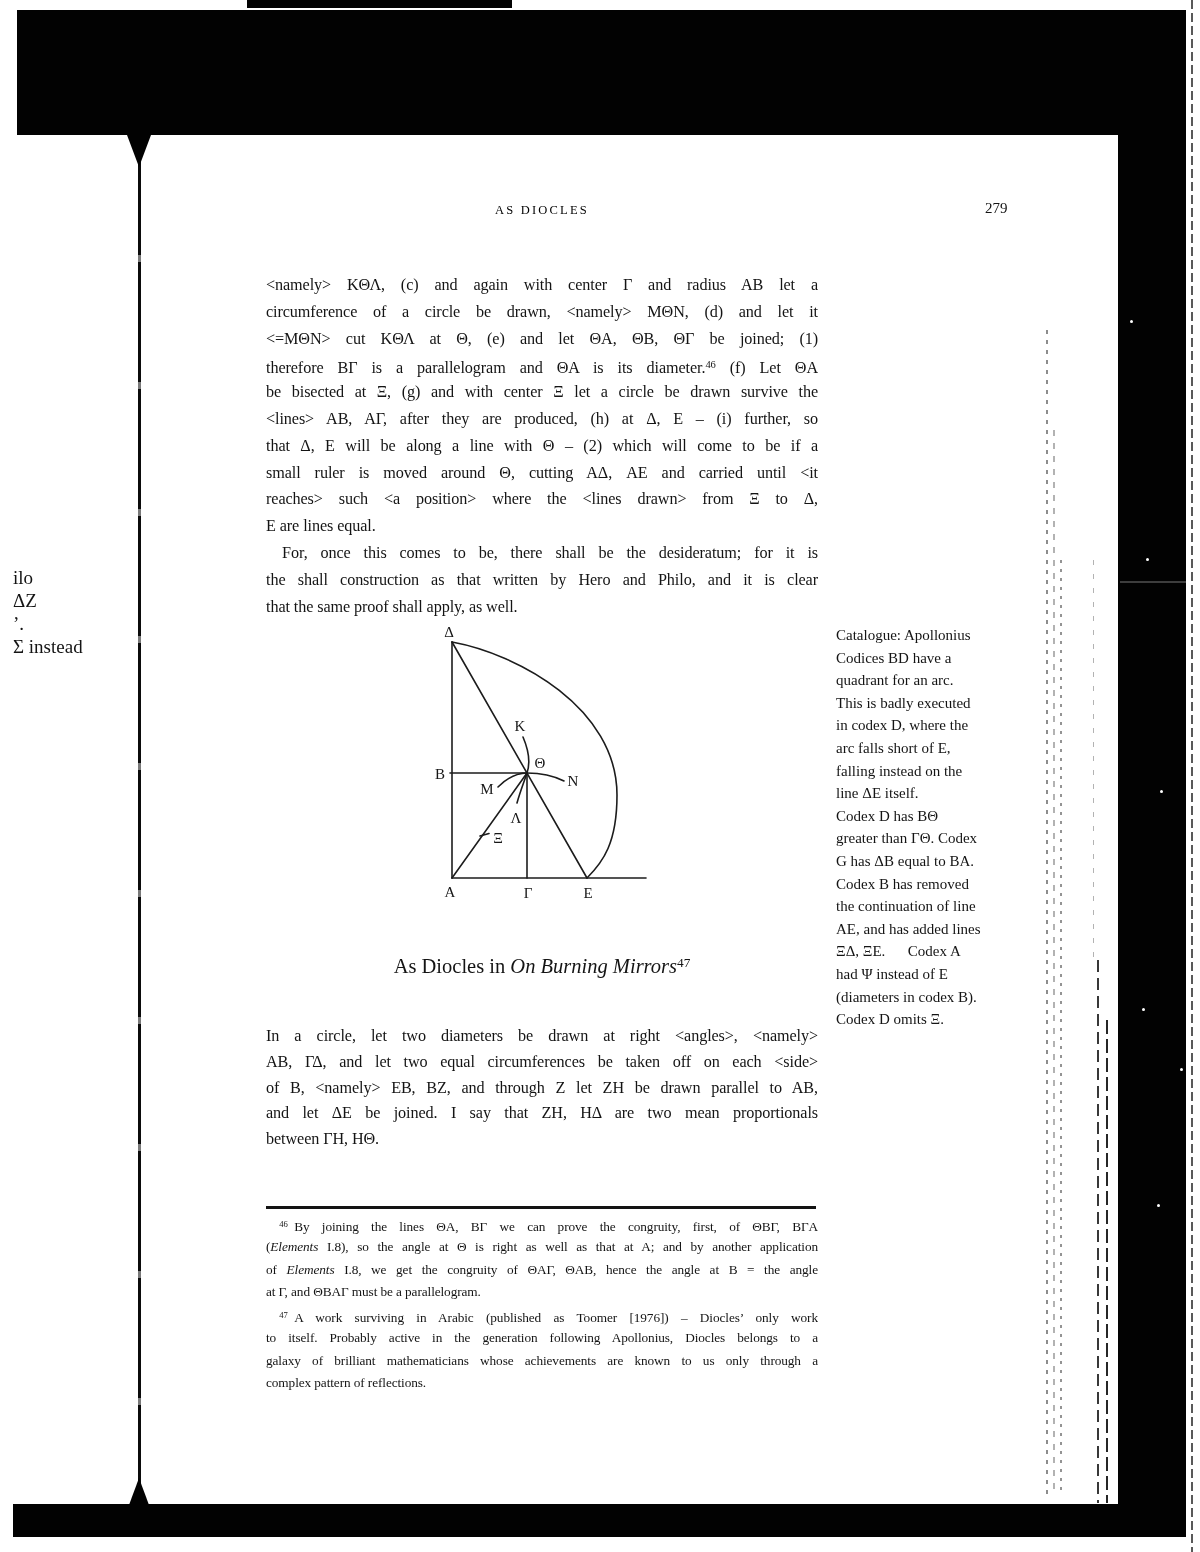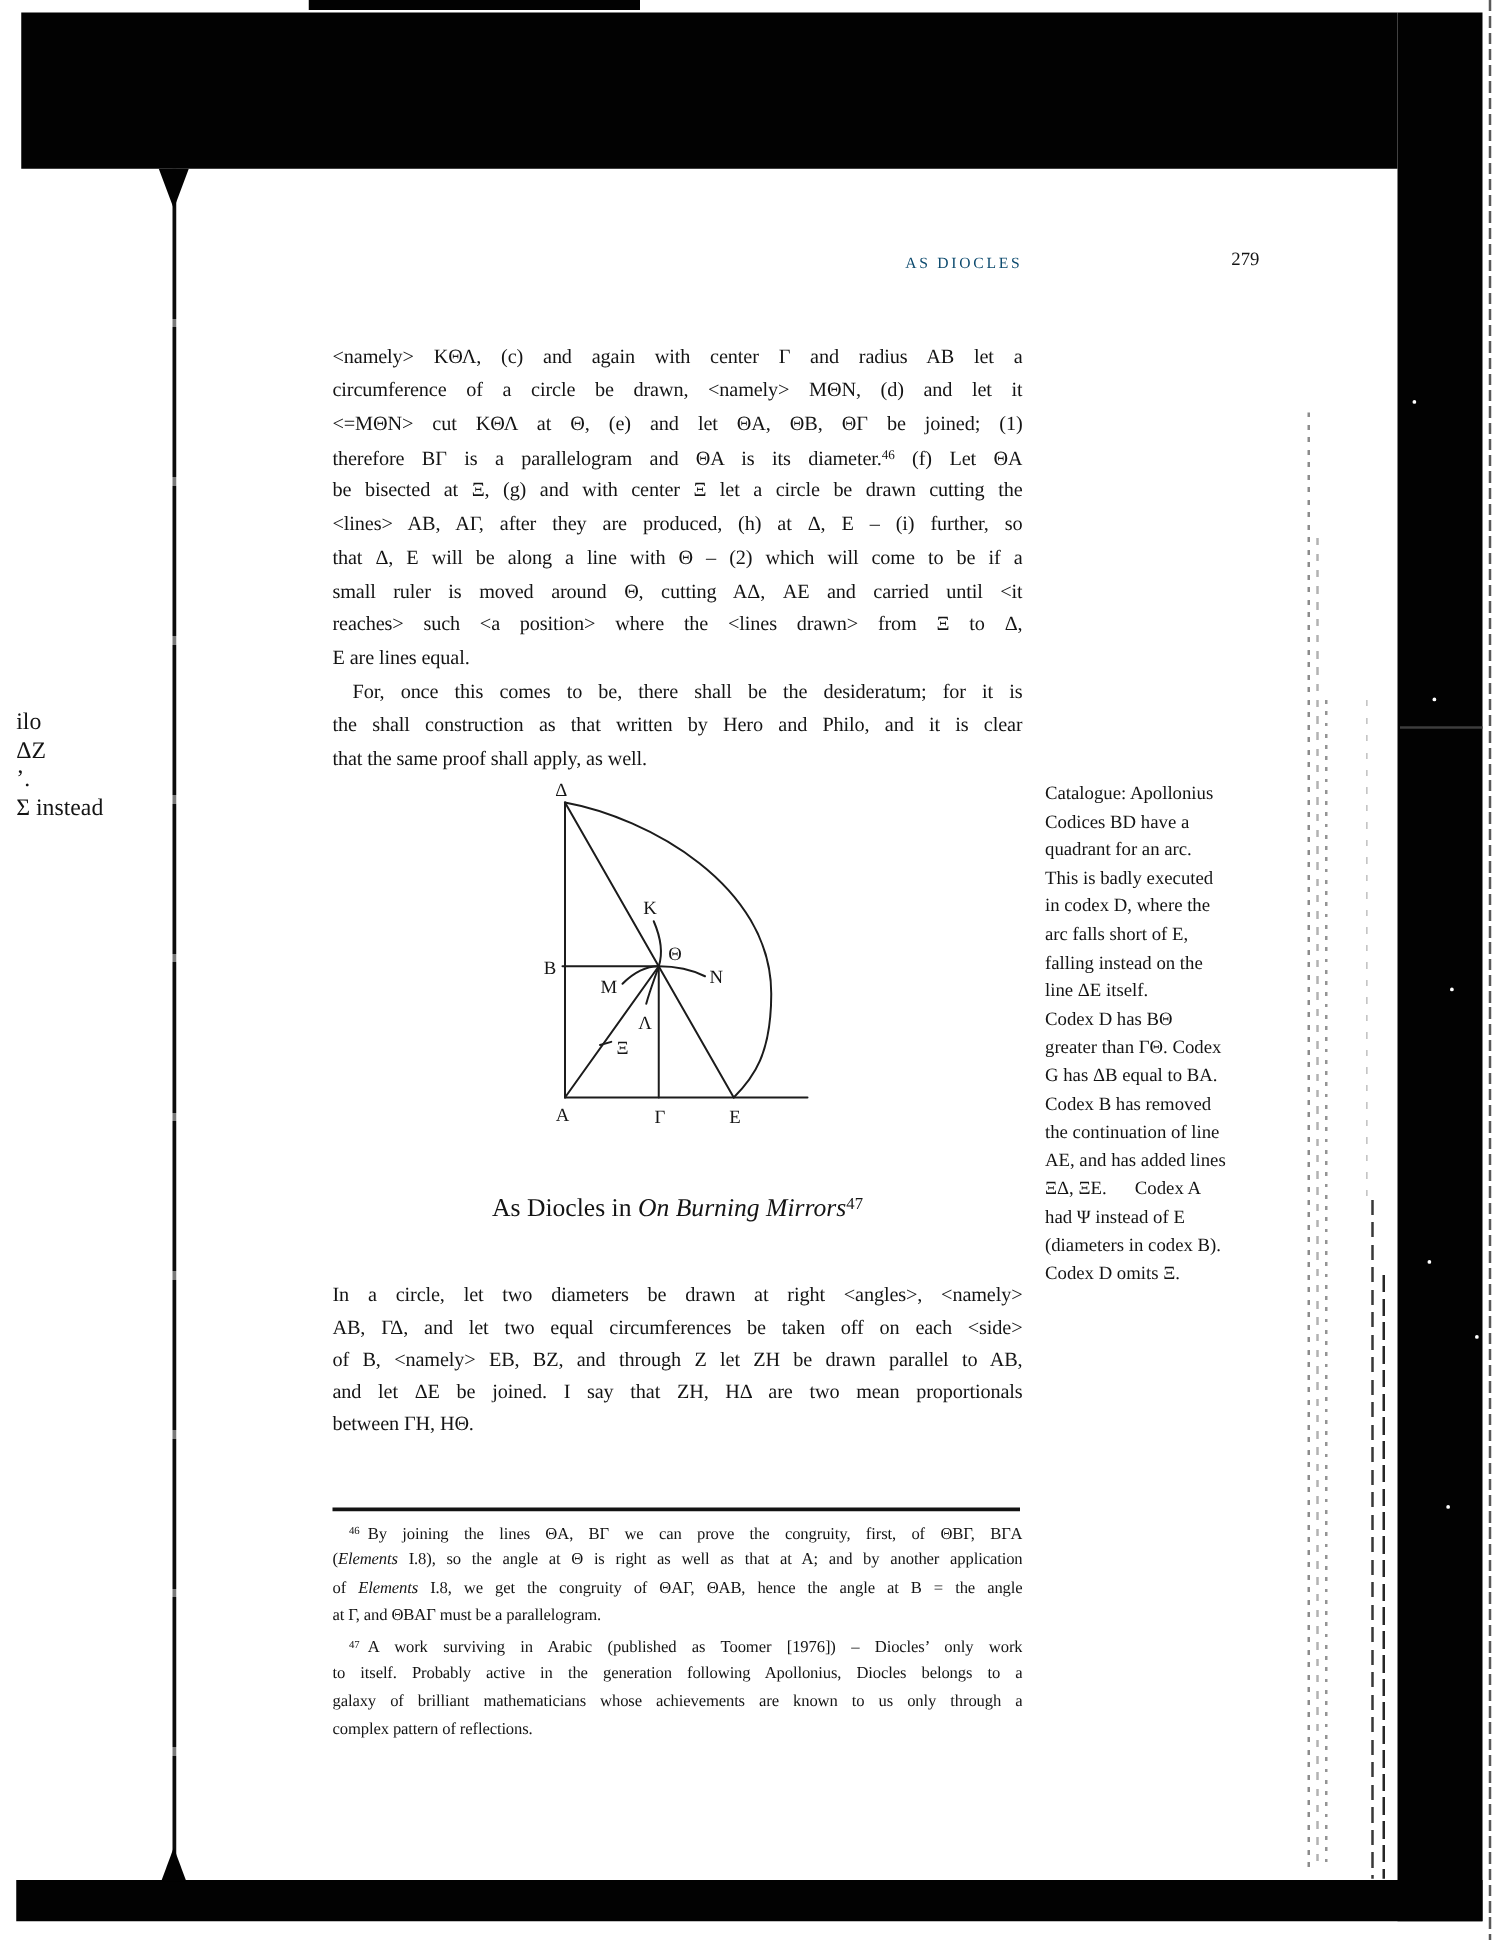--- a/index.html
+++ b/index.html
@@ -43,21 +43,21 @@
   .just .tline:last-child{text-align-last:left;}
   .center-line .tline{text-align:left;text-align-last:center;}
   .body-text{width:552px;font-size:16.2px;line-height:26.8px;letter-spacing:-0.1px;}
   .body-text .tline{height:26.8px;}
   .p3{line-height:25.8px;}
   .p3 .tline{height:25.8px;}
   .fn-text{width:552px;font-size:13.3px;line-height:22.8px;letter-spacing:-0.1px;}
   .fn-text .tline{height:22.8px;}
   .margin-note{width:178px;font-size:15px;line-height:22.6px;}
   .left-notes{width:110px;font-size:19px;line-height:23px;}
-  .running-title{width:552px;text-align:right;font-size:12.5px;letter-spacing:2.2px;color:#0c4a6e;}
+  .running-title{width:552px;text-align:center;font-size:12.5px;letter-spacing:2.2px;color:#000000;}
   .page-number{font-size:15px;}
   .heading{width:552px;font-size:20.5px;line-height:30px;}
   .fn-rule{left:266px;top:1206px;width:550px;height:2.5px;background:#131313;}
   .i{font-style:italic;}
   .sup{font-size:.65em;vertical-align:.45em;}
   svg text{font-family:"Liberation Serif", serif;font-size:15px;fill:#161616;}
 </style>
 </head>
 <body>
 
@@ -88,21 +88,21 @@
       <div class="tline"><span>ΔZ</span></div>
       <div class="tline"><span>’.</span></div>
       <div class="tline"><span>Σ instead</span></div>
     </div>
 
   <div class="abs rich just body-text" style="left:266px;top:272px;">
       <div class="tline"><span>&lt;namely&gt; KΘΛ, (c) and again with center Γ and radius AB let a</span></div>
       <div class="tline"><span>circumference of a circle be drawn, &lt;namely&gt; MΘN, (d) and let it</span></div>
       <div class="tline"><span>&lt;=MΘN&gt; cut KΘΛ at Θ, (e) and let ΘA, ΘB, ΘΓ be joined; (1)</span></div>
       <div class="tline"><span>therefore BΓ is a parallelogram and ΘA is its diameter.</span><span class="sup">46</span><span> (f) Let ΘA</span></div>
-      <div class="tline"><span>be bisected at Ξ, (g) and with center Ξ let a circle be drawn cutting the</span></div>
+      <div class="tline"><span>be bisected at Ξ, (g) and with center Ξ let a circle be drawn survive the</span></div>
       <div class="tline"><span>&lt;lines&gt; AB, AΓ, after they are produced, (h) at Δ, E – (i) further, so</span></div>
       <div class="tline"><span>that Δ, E will be along a line with Θ – (2) which will come to be if a</span></div>
       <div class="tline"><span>small ruler is moved around Θ, cutting AΔ, AE and carried until &lt;it</span></div>
       <div class="tline"><span>reaches&gt; such &lt;a position&gt; where the &lt;lines drawn&gt; from Ξ to Δ,</span></div>
       <div class="tline"><span>E are lines equal.</span></div>
     </div>
   <div class="abs rich just body-text" style="left:266px;top:540px;">
       <div class="tline"><span> For, once this comes to be, there shall be the desideratum; for it is</span></div>
       <div class="tline"><span>the shall construction as that written by Hero and Philo, and it is clear</span></div>
       <div class="tline"><span>that the same proof shall apply, as well.</span></div>

